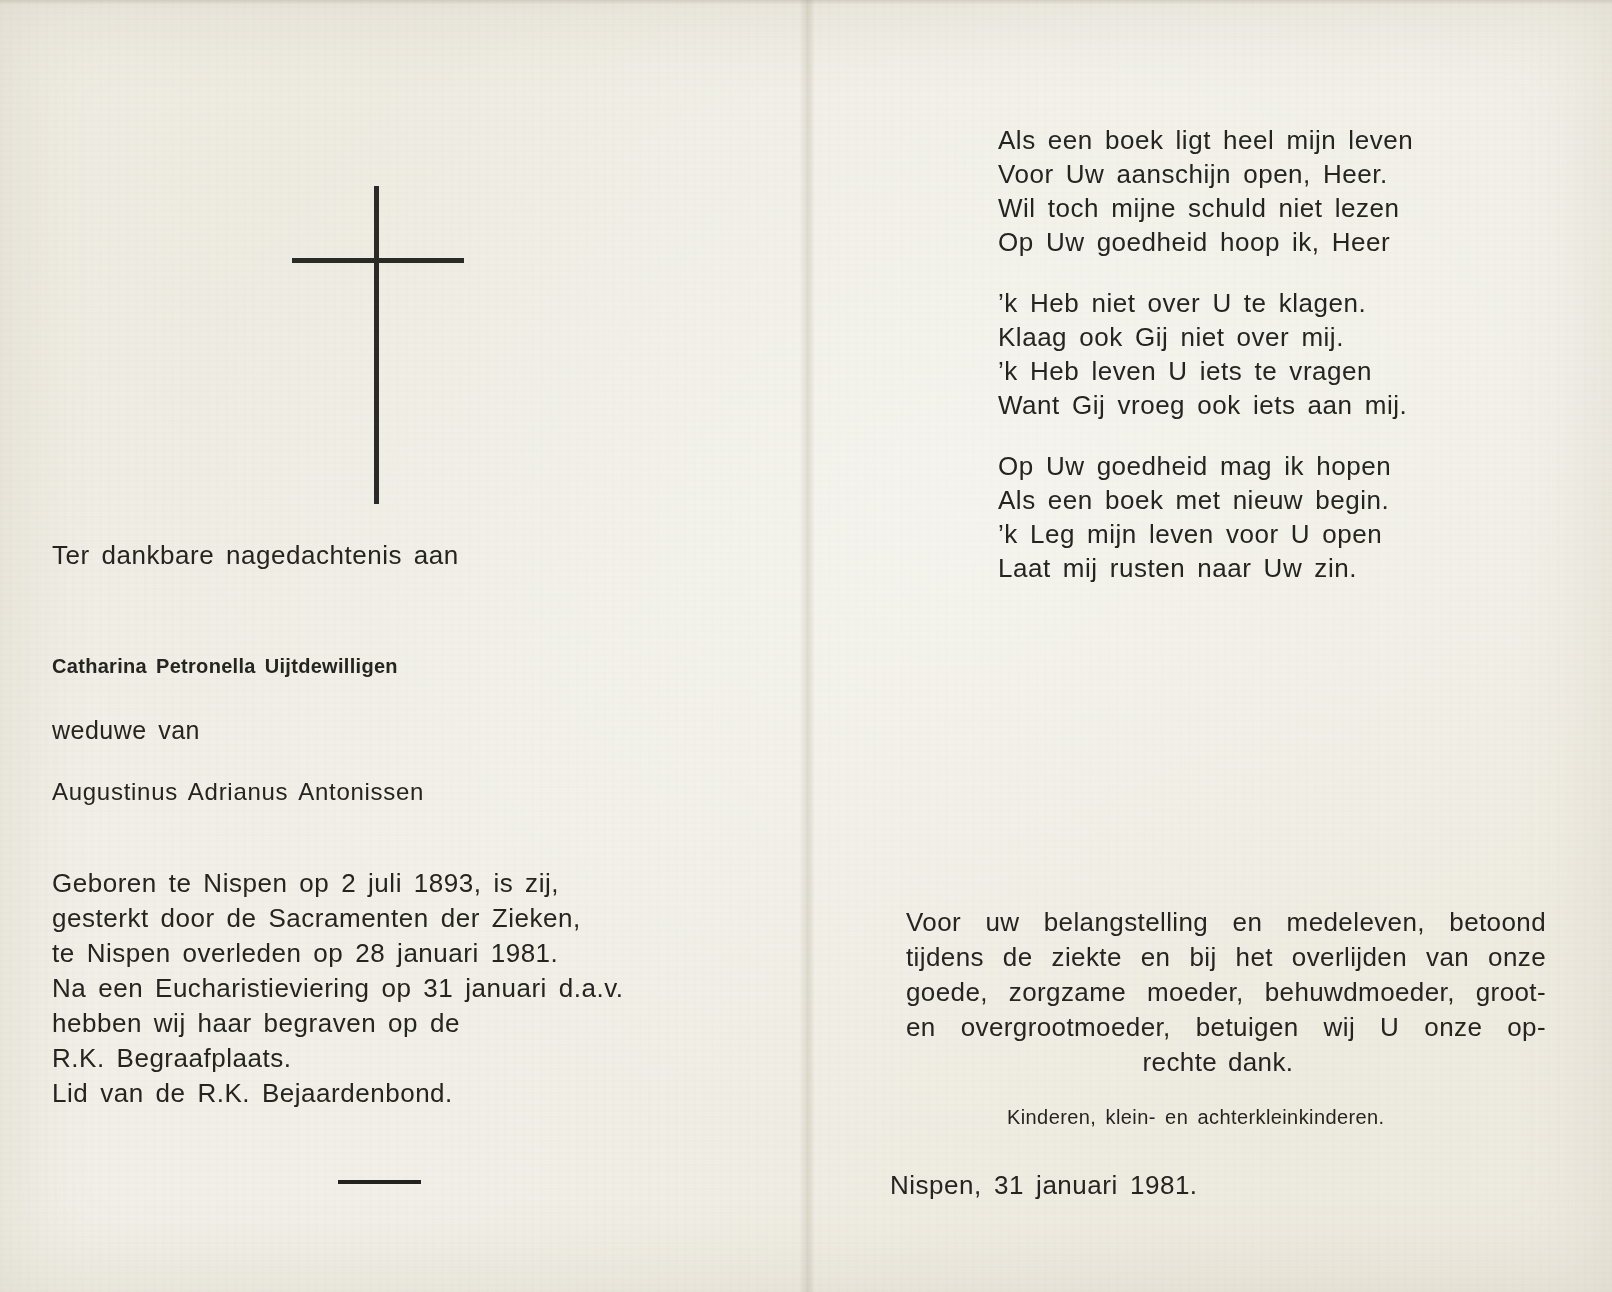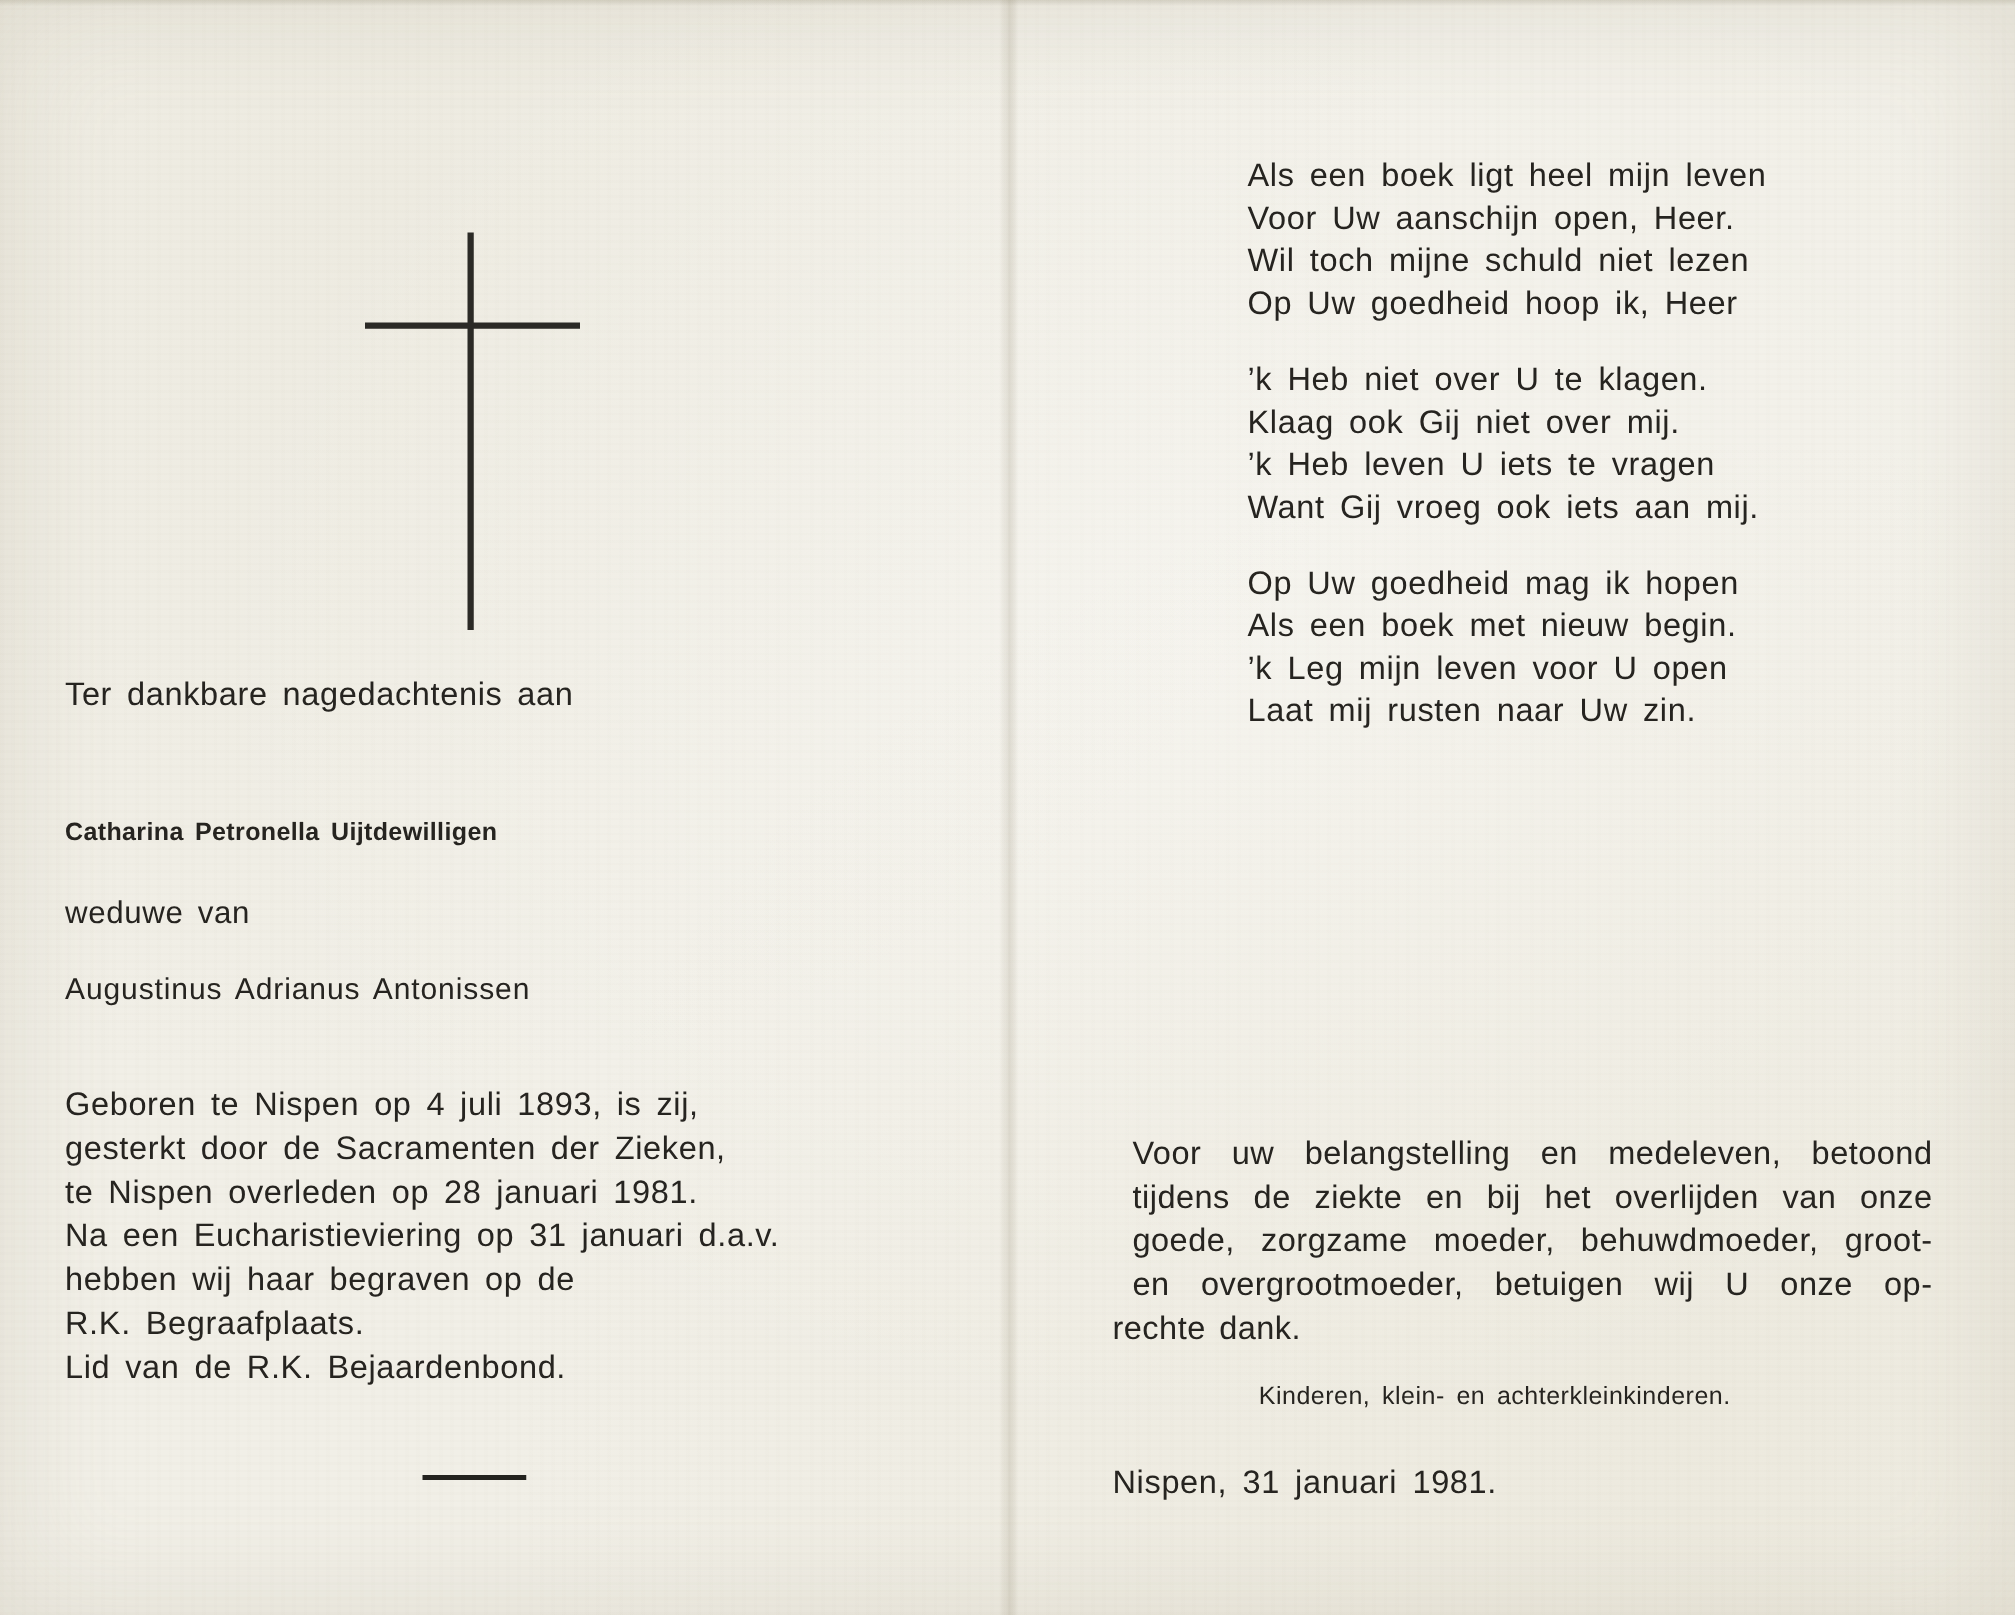--- a/index.html
+++ b/index.html
@@ -91,21 +91,21 @@
   .thanks {
     position: absolute;
     left: 890px; top: 905px;
     width: 656px;
     font-size: 26px;
     line-height: 35px;
     word-spacing: 0.12em;
     letter-spacing: 0.015em;
   }
   .thanks .jline { text-align: justify; text-align-last: justify; margin-left: 16px; }
-  .thanks .lline { text-align: left; }
+  .thanks .lline { text-align: center; }
 
   .signature {
     position: absolute;
     left: 1007px; top: 1106px;
     font-size: 20px;
     word-spacing: 0.17em;
     letter-spacing: 0.02em;
     white-space: nowrap;
   }
   .dateline {
@@ -131,21 +131,21 @@
 
 <div class="left-col intro">Ter dankbare nagedachtenis aan</div>
 
 <div class="left-col name">Catharina Petronella Uijtdewilligen</div>
 
 <div class="left-col widow">weduwe van</div>
 
 <div class="left-col husband">Augustinus Adrianus Antonissen</div>
 
 <div class="left-col bio">
-  <div>Geboren te Nispen op 4 juli 1893, is zij,</div>
+  <div>Geboren te Nispen op 2 juli 1893, is zij,</div>
   <div>gesterkt door de Sacramenten der Zieken,</div>
   <div>te Nispen overleden op 28 januari 1981.</div>
   <div>Na een Eucharistieviering op 31 januari d.a.v.</div>
   <div>hebben wij haar begraven op de</div>
   <div>R.K. Begraafplaats.</div>
   <div>Lid van de R.K. Bejaardenbond.</div>
 </div>
 
 <div class="divider"></div>
 

